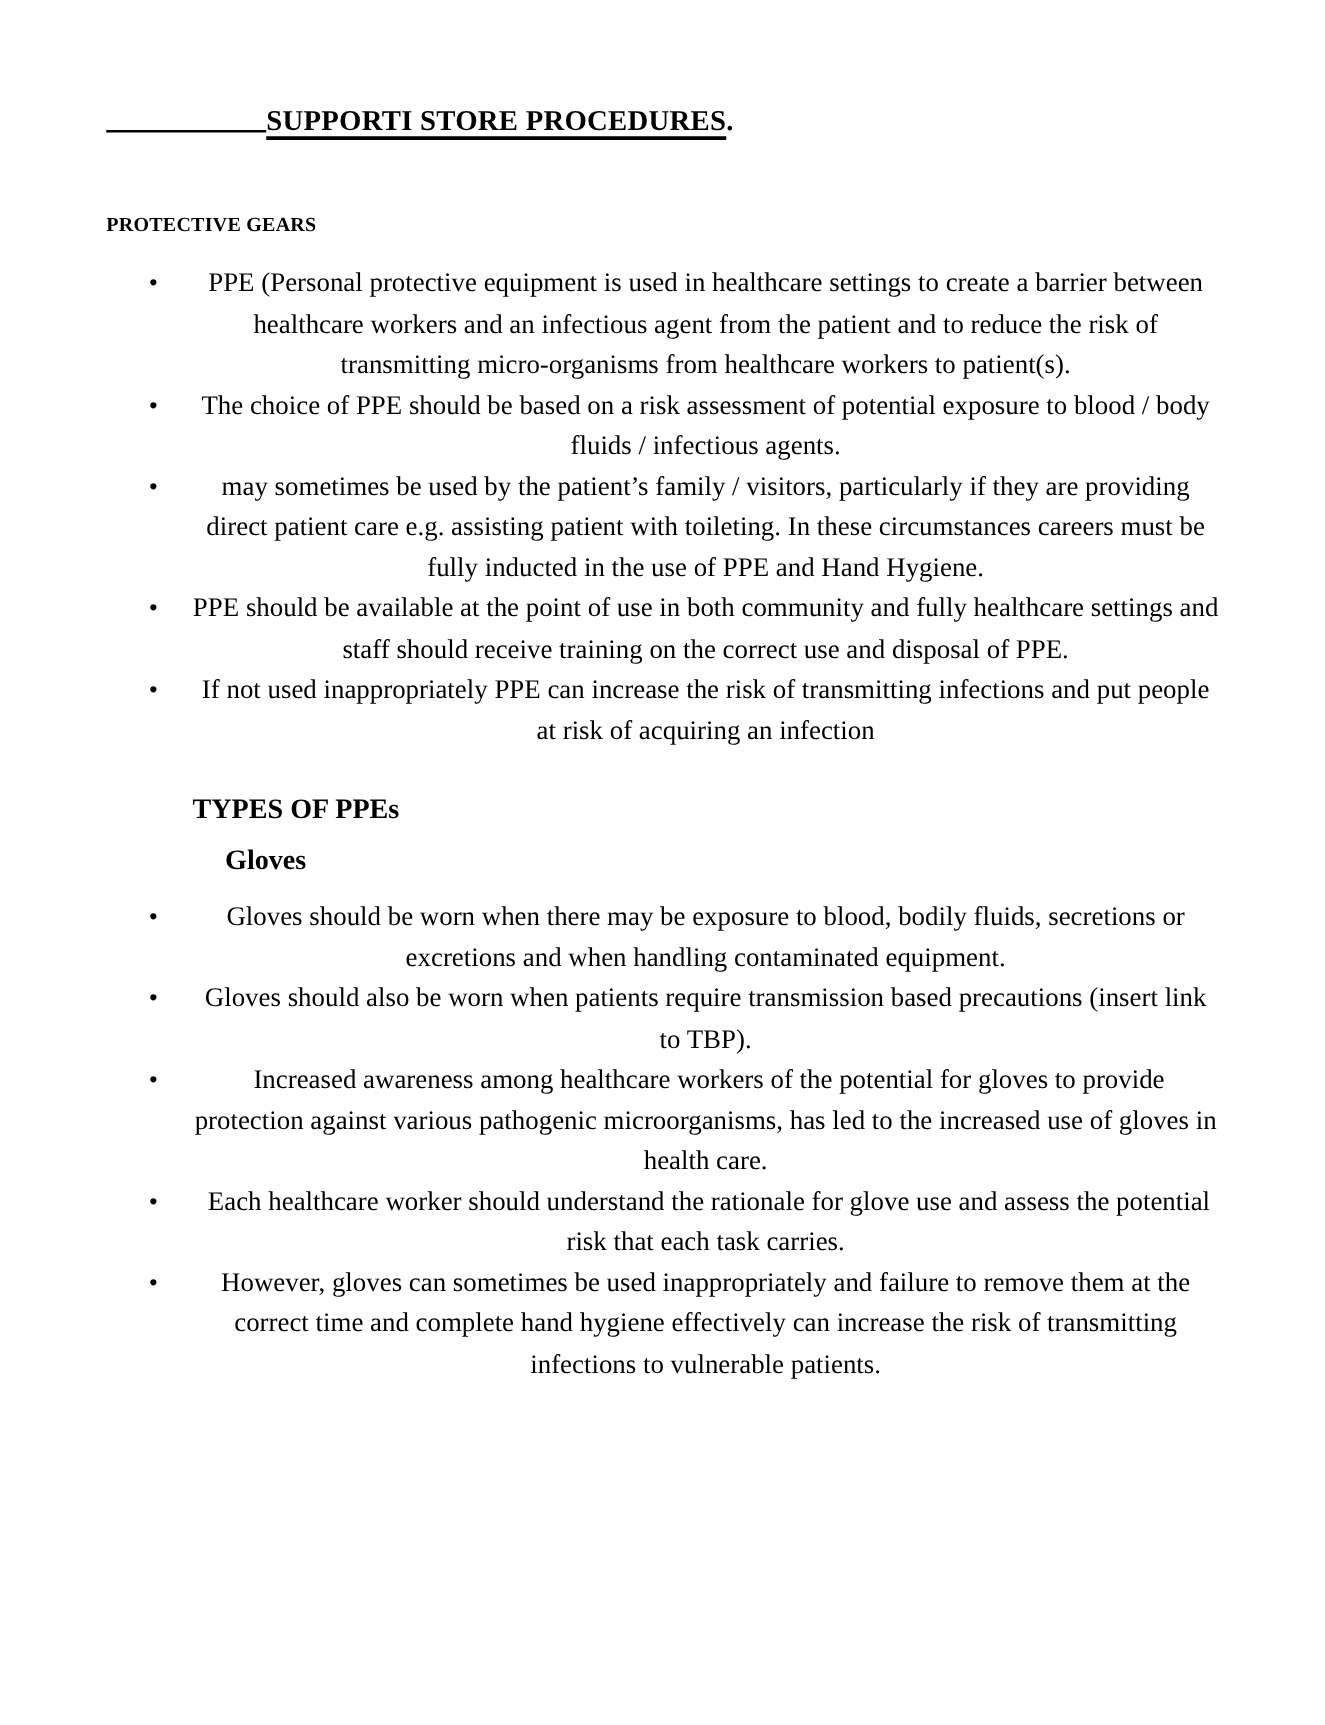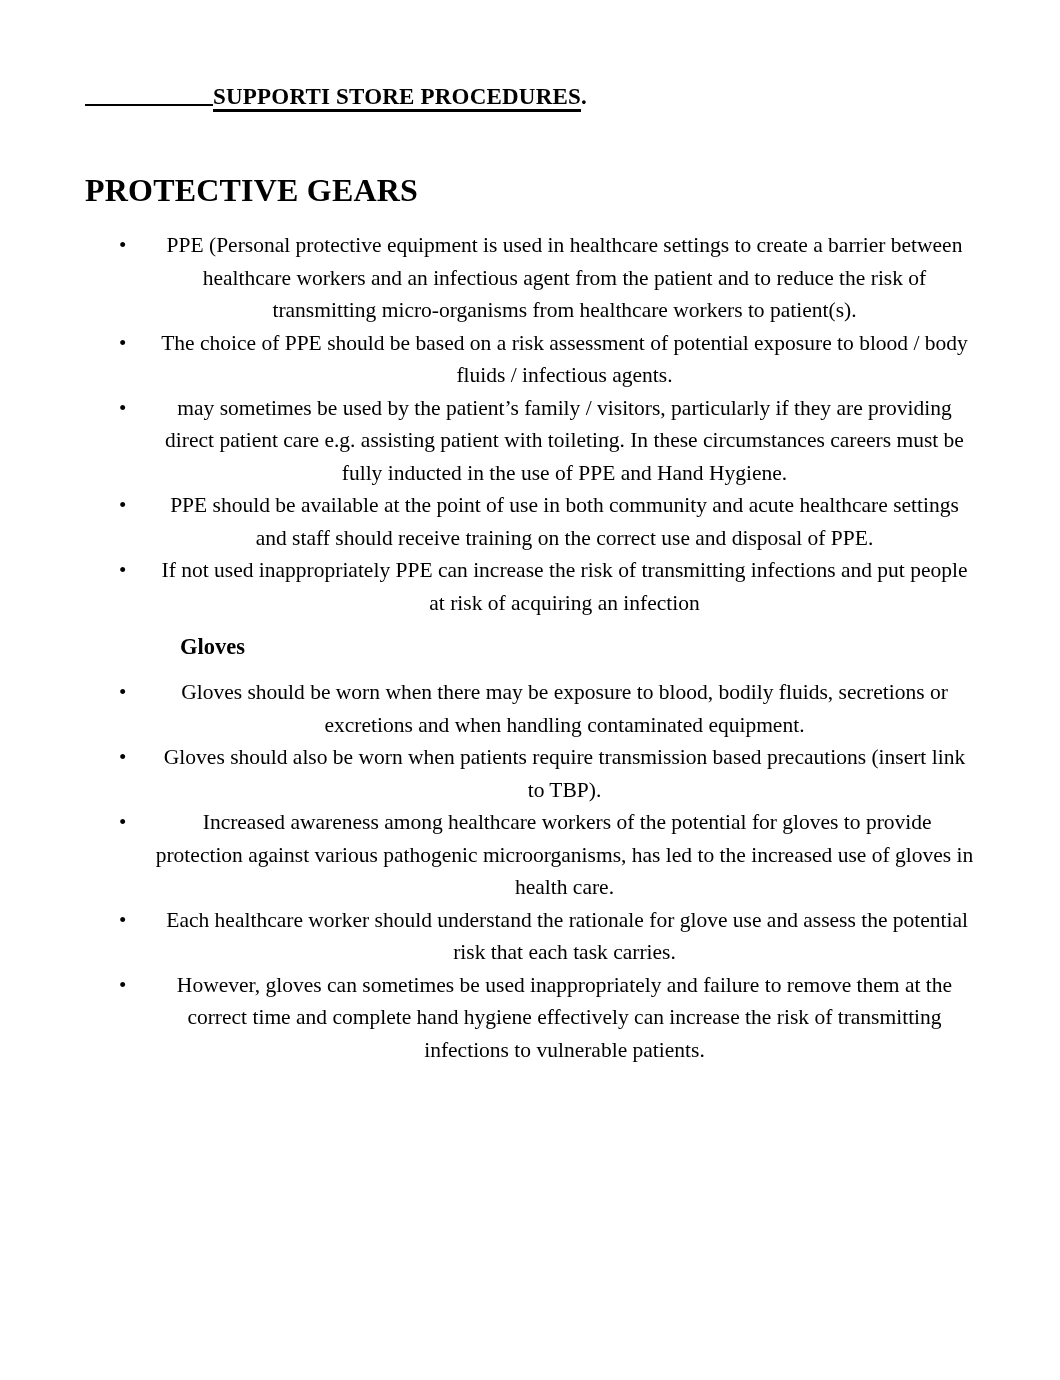--- a/index.html
+++ b/index.html
@@ -32,21 +32,21 @@
     top: 2px;
   }
   .title-text {
     text-decoration: underline;
     text-decoration-thickness: 2.5px;
     text-underline-offset: 5px;
   }
   
   .h-protective {
     margin-top: 62px;
-    font-size: 32px;
+    font-size: 16px;
     font-weight: bold;
     letter-spacing: 0.2px;
   }
   
   ul.bullets {
     list-style: none;
     margin: 0;
     padding: 0;
   }
   ul.bullets.first { margin-top: 20px; text-align: center; }
@@ -88,24 +88,25 @@
   <div class="title-line">
     <span class="title-tab"></span><span class="title-text">SUPPORTI STORE PROCEDURES</span><span>.</span>
   </div>
 
   <div class="h-protective">PROTECTIVE GEARS</div>
 
   <ul class="bullets first">
     <li>PPE (Personal protective equipment is used in healthcare settings to create a barrier between healthcare workers and an infectious agent from the patient and to reduce the risk of transmitting micro-organisms from healthcare workers to patient(s).</li>
     <li>The choice of PPE should be based on a risk assessment of potential exposure to blood / body fluids / infectious agents.</li>
     <li>may sometimes be used by the patient’s family / visitors, particularly if they are providing direct patient care e.g. assisting patient with toileting. In these circumstances careers must be fully inducted in the use of PPE and Hand Hygiene.</li>
-    <li>PPE should be available at the point of use in both community and acute healthcare settings and staff should receive training on the correct use and disposal of PPE.</li>
+    <li>PPE should be available at the point of use in both community and fully healthcare settings and staff should receive training on the correct use and disposal of PPE.</li>
     <li>If not used inappropriately PPE can increase the risk of transmitting infections and put people at risk of acquiring an infection</li>
   </ul>
 
+  <div class="h-types">TYPES OF PPEs</div>
 
   <div class="h-gloves">Gloves</div>
 
   <ul class="bullets second">
     <li>Gloves should be worn when there may be exposure to blood, bodily fluids, secretions or excretions and when handling contaminated equipment.</li>
     <li>Gloves should also be worn when patients require transmission based precautions (insert link to TBP).</li>
     <li>&nbsp;Increased awareness among healthcare workers of the potential for gloves to provide protection against various pathogenic microorganisms, has led to the increased use of gloves in health care.</li>
     <li>&nbsp;Each healthcare worker should understand the rationale for glove use and assess the potential risk that each task carries.</li>
     <li>However, gloves can sometimes be used inappropriately and failure to remove them at the correct time and complete hand hygiene effectively can increase the risk of transmitting infections to vulnerable patients.</li>
   </ul>

